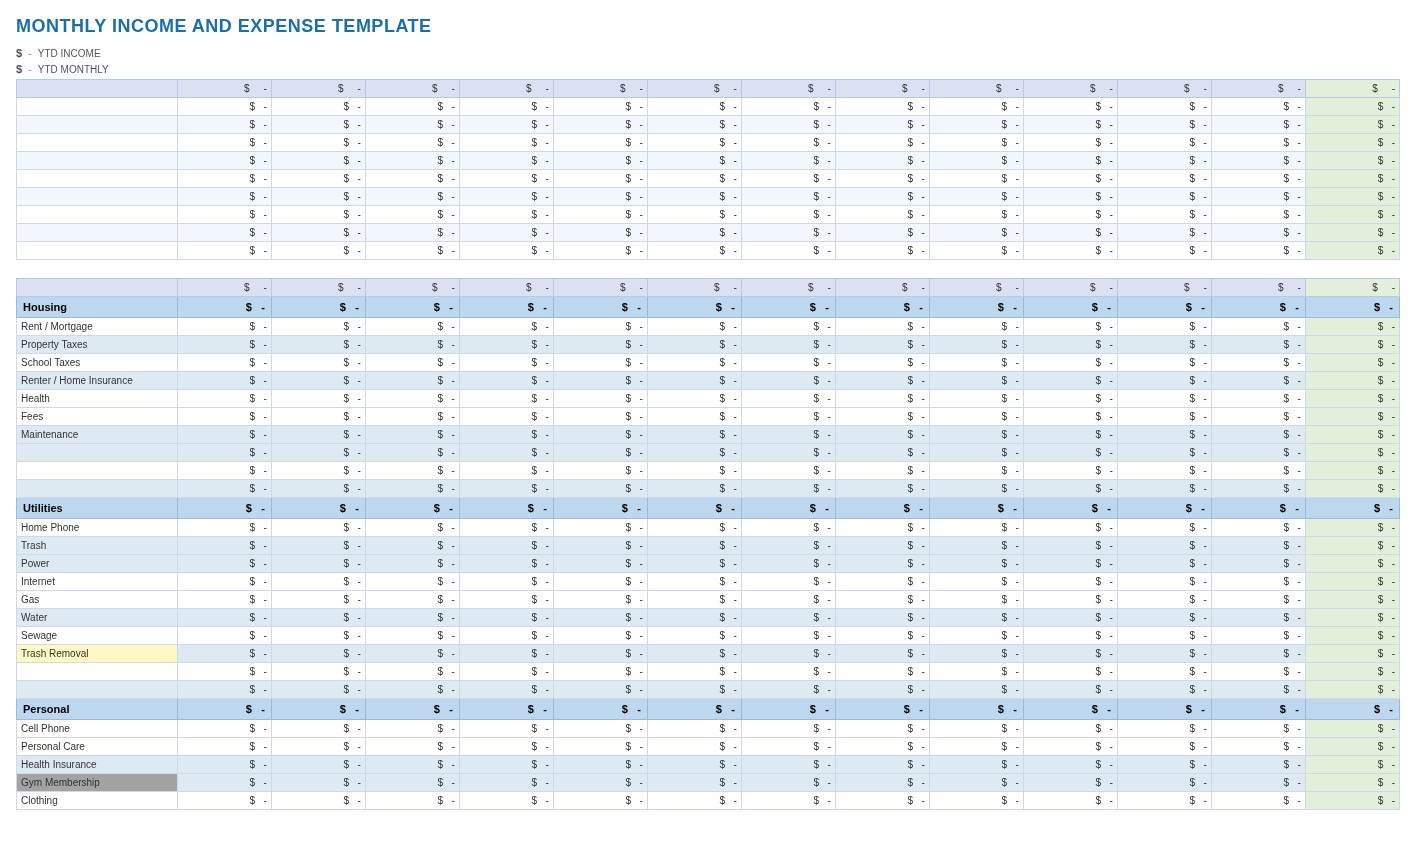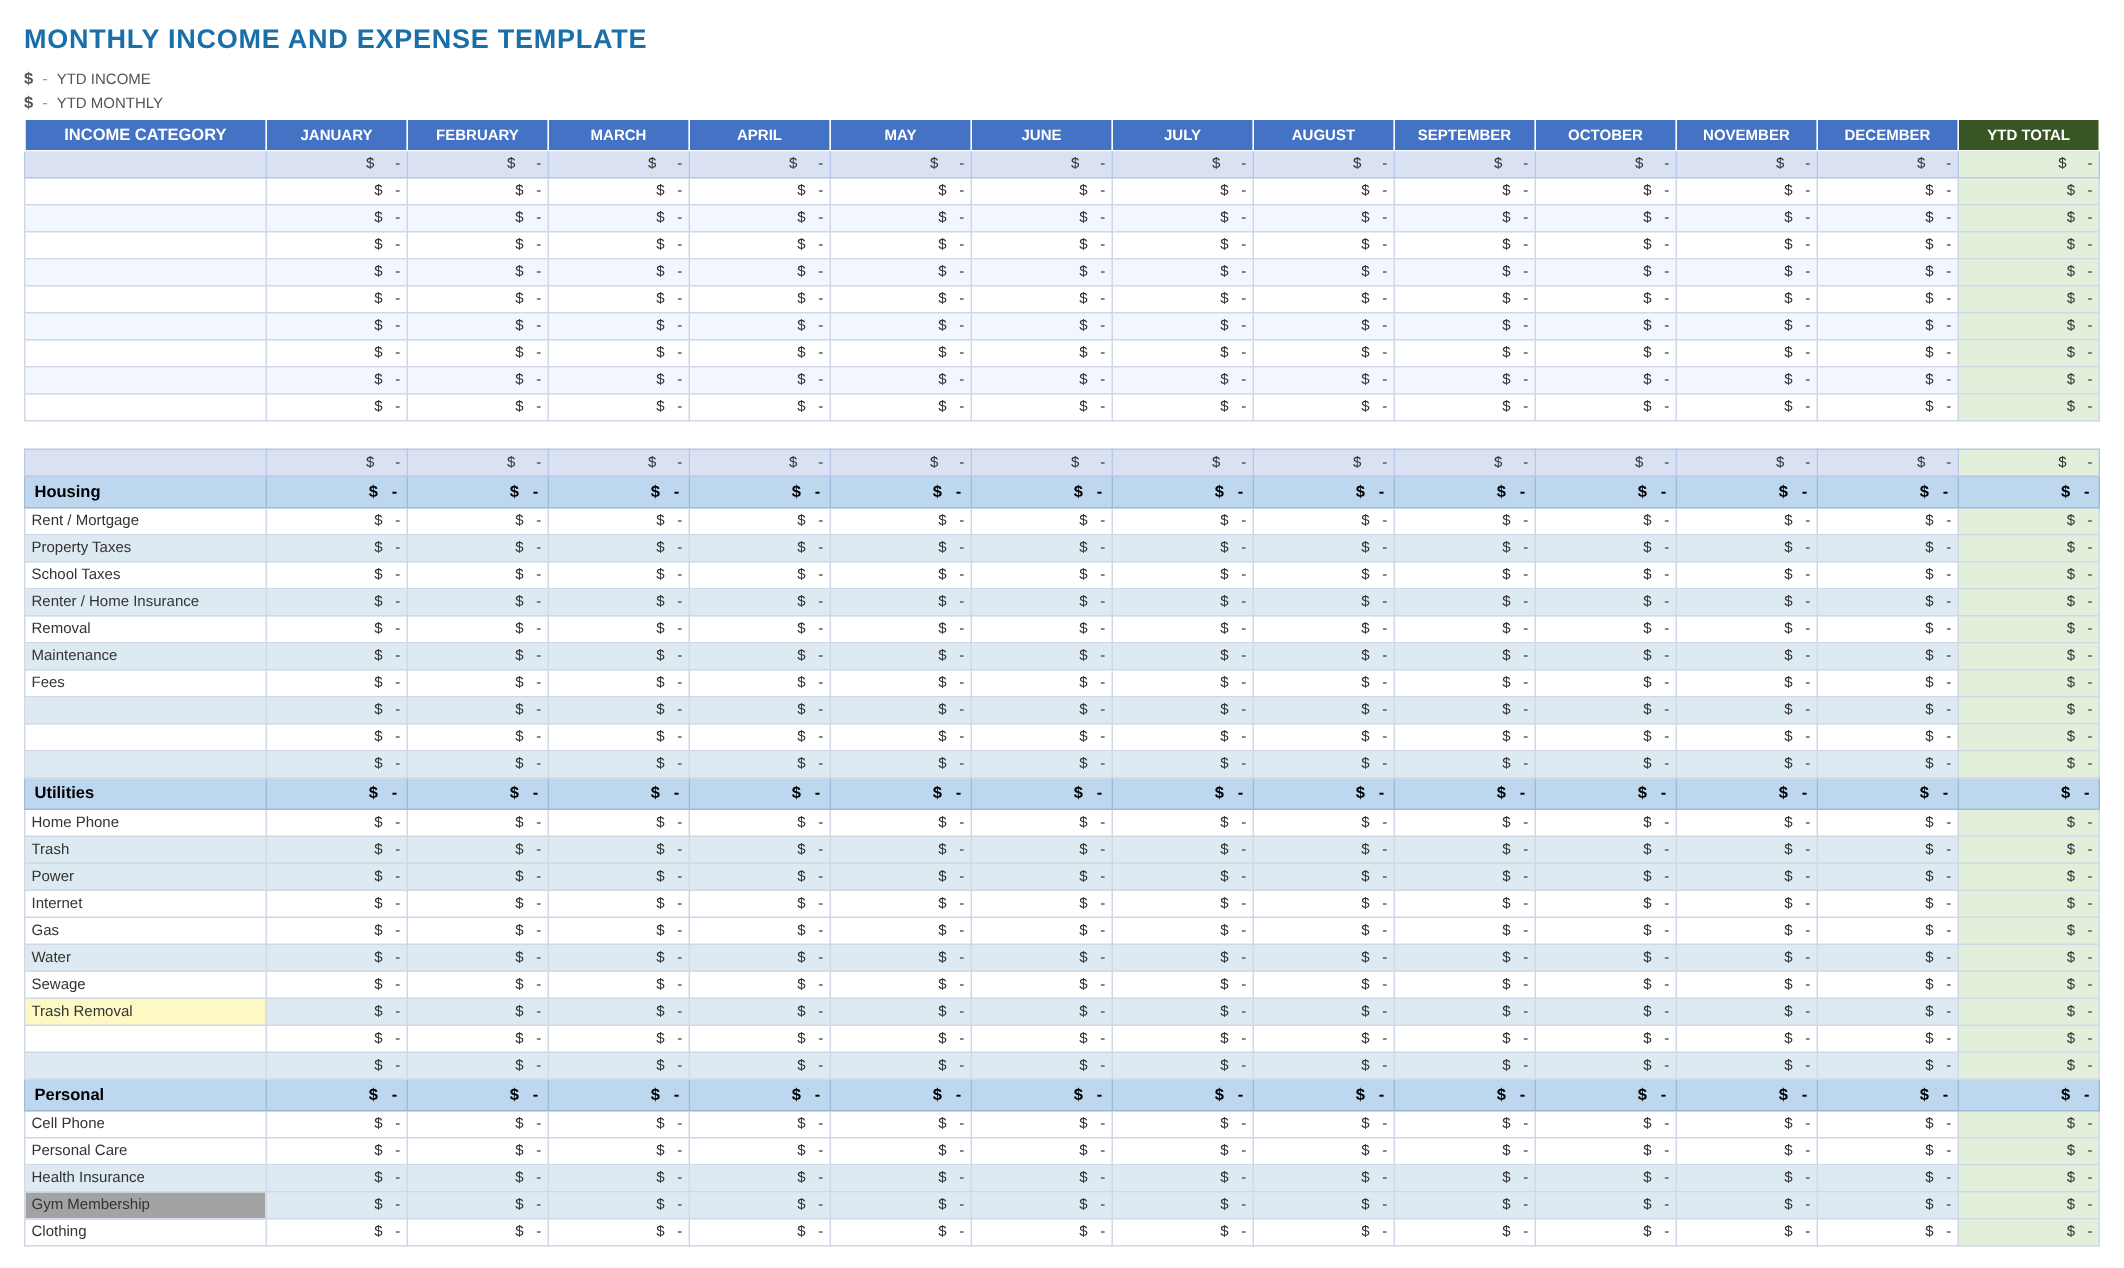--- a/index.html
+++ b/index.html
@@ -148,36 +148,20 @@
         <col class="month">
         <col class="month">
         <col class="month">
       <col class="month">
         <col class="month">
         <col class="month">
         <col class="month">
       <col class="ytd">
     </colgroup>
     <thead>
-      <tr class="header-months">
-        <th class="cat-header">INCOME CATEGORY</th>
-        <th>JANUARY</th>
-        <th>FEBRUARY</th>
-        <th>MARCH</th>
-        <th>APRIL</th>
-        <th>MAY</th>
-        <th>JUNE</th>
-        <th>JULY</th>
-        <th>AUGUST</th>
-        <th>SEPTEMBER</th>
-        <th>OCTOBER</th>
-        <th>NOVEMBER</th>
-        <th>DECEMBER</th>
-        <th class="ytd-header">YTD TOTAL</th>
-      </tr>
       <tr class="header-dollars">
         <td class="cat-cell"></td>
         <td>$ &nbsp;&nbsp;&nbsp; -</td>
         <td>$ &nbsp;&nbsp;&nbsp; -</td>
         <td>$ &nbsp;&nbsp;&nbsp; -</td>
         <td>$ &nbsp;&nbsp;&nbsp; -</td>
         <td>$ &nbsp;&nbsp;&nbsp; -</td>
         <td>$ &nbsp;&nbsp;&nbsp; -</td>
         <td>$ &nbsp;&nbsp;&nbsp; -</td>
         <td>$ &nbsp;&nbsp;&nbsp; -</td>
@@ -448,21 +432,37 @@
           <td class="val-cell" style="background:#deeaf1;text-align:right;">$ &nbsp; -</td>
           <td class="val-cell" style="background:#deeaf1;text-align:right;">$ &nbsp; -</td>
           <td class="val-cell" style="background:#deeaf1;text-align:right;">$ &nbsp; -</td>
           <td class="val-cell" style="background:#deeaf1;text-align:right;">$ &nbsp; -</td>
           <td class="val-cell" style="background:#deeaf1;text-align:right;">$ &nbsp; -</td>
           <td class="val-cell" style="background:#deeaf1;text-align:right;">$ &nbsp; -</td>
           <td class="val-cell" style="background:#deeaf1;text-align:right;">$ &nbsp; -</td>
           <td class="ytd-cell" style="background:#e2efda;text-align:right;">$ &nbsp; -</td>
         </tr>
         <tr class="data-row">
-          <td class="cat-cell" style="background:#fff">Removal</td>
+          <td class="cat-cell" style="background:#fff">Health</td>
+          <td class="val-cell" style="background:#fff;text-align:right;">$ &nbsp; -</td>
+          <td class="val-cell" style="background:#fff;text-align:right;">$ &nbsp; -</td>
+          <td class="val-cell" style="background:#fff;text-align:right;">$ &nbsp; -</td>
+          <td class="val-cell" style="background:#fff;text-align:right;">$ &nbsp; -</td>
+          <td class="val-cell" style="background:#fff;text-align:right;">$ &nbsp; -</td>
+          <td class="val-cell" style="background:#fff;text-align:right;">$ &nbsp; -</td>
+          <td class="val-cell" style="background:#fff;text-align:right;">$ &nbsp; -</td>
+          <td class="val-cell" style="background:#fff;text-align:right;">$ &nbsp; -</td>
+          <td class="val-cell" style="background:#fff;text-align:right;">$ &nbsp; -</td>
+          <td class="val-cell" style="background:#fff;text-align:right;">$ &nbsp; -</td>
+          <td class="val-cell" style="background:#fff;text-align:right;">$ &nbsp; -</td>
+          <td class="val-cell" style="background:#fff;text-align:right;">$ &nbsp; -</td>
+          <td class="ytd-cell" style="background:#e2efda;text-align:right;">$ &nbsp; -</td>
+        </tr>
+        <tr class="data-row">
+          <td class="cat-cell" style="background:#fff">Fees</td>
           <td class="val-cell" style="background:#fff;text-align:right;">$ &nbsp; -</td>
           <td class="val-cell" style="background:#fff;text-align:right;">$ &nbsp; -</td>
           <td class="val-cell" style="background:#fff;text-align:right;">$ &nbsp; -</td>
           <td class="val-cell" style="background:#fff;text-align:right;">$ &nbsp; -</td>
           <td class="val-cell" style="background:#fff;text-align:right;">$ &nbsp; -</td>
           <td class="val-cell" style="background:#fff;text-align:right;">$ &nbsp; -</td>
           <td class="val-cell" style="background:#fff;text-align:right;">$ &nbsp; -</td>
           <td class="val-cell" style="background:#fff;text-align:right;">$ &nbsp; -</td>
           <td class="val-cell" style="background:#fff;text-align:right;">$ &nbsp; -</td>
           <td class="val-cell" style="background:#fff;text-align:right;">$ &nbsp; -</td>
@@ -477,36 +477,20 @@
           <td class="val-cell" style="background:#deeaf1;text-align:right;">$ &nbsp; -</td>
           <td class="val-cell" style="background:#deeaf1;text-align:right;">$ &nbsp; -</td>
           <td class="val-cell" style="background:#deeaf1;text-align:right;">$ &nbsp; -</td>
           <td class="val-cell" style="background:#deeaf1;text-align:right;">$ &nbsp; -</td>
           <td class="val-cell" style="background:#deeaf1;text-align:right;">$ &nbsp; -</td>
           <td class="val-cell" style="background:#deeaf1;text-align:right;">$ &nbsp; -</td>
           <td class="val-cell" style="background:#deeaf1;text-align:right;">$ &nbsp; -</td>
           <td class="val-cell" style="background:#deeaf1;text-align:right;">$ &nbsp; -</td>
           <td class="val-cell" style="background:#deeaf1;text-align:right;">$ &nbsp; -</td>
           <td class="val-cell" style="background:#deeaf1;text-align:right;">$ &nbsp; -</td>
-          <td class="ytd-cell" style="background:#e2efda;text-align:right;">$ &nbsp; -</td>
-        </tr>
-        <tr class="data-row">
-          <td class="cat-cell" style="background:#fff">Fees</td>
-          <td class="val-cell" style="background:#fff;text-align:right;">$ &nbsp; -</td>
-          <td class="val-cell" style="background:#fff;text-align:right;">$ &nbsp; -</td>
-          <td class="val-cell" style="background:#fff;text-align:right;">$ &nbsp; -</td>
-          <td class="val-cell" style="background:#fff;text-align:right;">$ &nbsp; -</td>
-          <td class="val-cell" style="background:#fff;text-align:right;">$ &nbsp; -</td>
-          <td class="val-cell" style="background:#fff;text-align:right;">$ &nbsp; -</td>
-          <td class="val-cell" style="background:#fff;text-align:right;">$ &nbsp; -</td>
-          <td class="val-cell" style="background:#fff;text-align:right;">$ &nbsp; -</td>
-          <td class="val-cell" style="background:#fff;text-align:right;">$ &nbsp; -</td>
-          <td class="val-cell" style="background:#fff;text-align:right;">$ &nbsp; -</td>
-          <td class="val-cell" style="background:#fff;text-align:right;">$ &nbsp; -</td>
-          <td class="val-cell" style="background:#fff;text-align:right;">$ &nbsp; -</td>
           <td class="ytd-cell" style="background:#e2efda;text-align:right;">$ &nbsp; -</td>
         </tr>
         <tr class="data-row">
           <td class="cat-cell" style="background:#deeaf1"></td>
           <td class="val-cell" style="background:#deeaf1;text-align:right;">$ &nbsp; -</td>
           <td class="val-cell" style="background:#deeaf1;text-align:right;">$ &nbsp; -</td>
           <td class="val-cell" style="background:#deeaf1;text-align:right;">$ &nbsp; -</td>
           <td class="val-cell" style="background:#deeaf1;text-align:right;">$ &nbsp; -</td>
           <td class="val-cell" style="background:#deeaf1;text-align:right;">$ &nbsp; -</td>
           <td class="val-cell" style="background:#deeaf1;text-align:right;">$ &nbsp; -</td>

